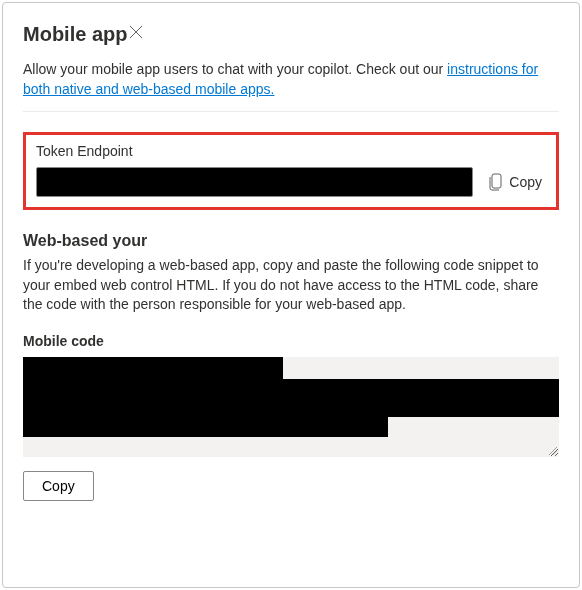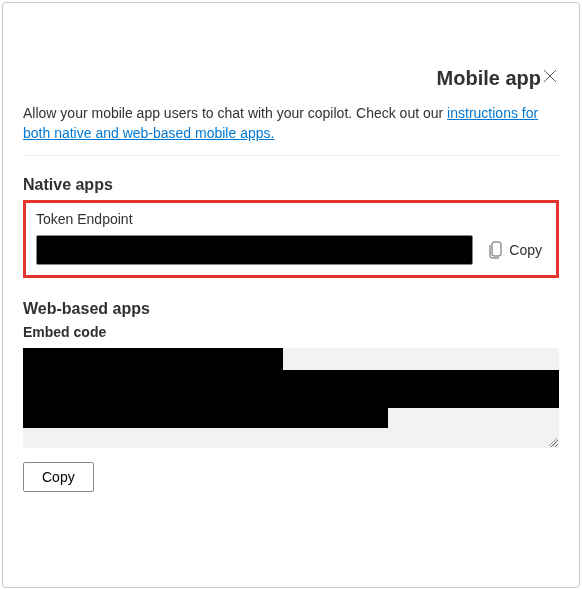--- a/index.html
+++ b/index.html
@@ -15,24 +15,23 @@
       border: 1px solid #c8c6c4;
       border-radius: 4px;
       width: 578px;
       height: 586px;
       margin: 2px;
       padding: 20px 20px 20px 20px;
       position: relative;
     }
     .header {
       display: flex;
-      justify-content: flex-end;
+      justify-content: flex-start;
       align-items: flex-start;
       margin-bottom: 14px;
-      margin-top: 44px;
     }
     .title {
       font-size: 20px;
       font-weight: 600;
       color: #323130;
     }
     .close-btn {
       background: none;
       border: none;
       cursor: pointer;
@@ -163,41 +162,41 @@
     </button>
   </div>
 
   <p class="intro">
     <span>Allow your mobile app users to chat with your copilot. Check out our </span><a href="#">instructions for both native and web-based mobile apps.</a><span></span>
   </p>
 
   <hr class="hr">
 
   <div>
-    <div class="section-title">Native apps</div>
 
     <div class="highlight-box">
       <label class="field-label">Token Endpoint</label>
       <div class="token-row">
         <input type="text" class="token-input" readonly="" value="" style="">
         <button class="copy-inline">
           <svg width="14" height="18" viewBox="0 0 14 18" fill="none" stroke="#605e5c" stroke-width="1">
             <rect x="3" y="1" width="9" height="14" rx="2"></rect>
             <path d="M1 4 v11 a2 2 0 0 0 2 2 h7"></path>
           </svg>
           <span>Copy</span>
         </button>
       </div>
     </div>
   </div>
 
   <div>
-    <div class="section-title">Web-based apps</div>
-
-    <label class="embed-label">Embed code</label>
+    <div class="section-title">Web-based your</div>
+    <p class="section-desc">If you're developing a web-based app, copy and paste the following code snippet to your embed web control HTML. If you do not have access to the HTML code, share the code with the person responsible for your web-based app.</p>
+
+    <label class="embed-label">Mobile code</label>
     <div class="embed-area">
       <div class="redact1"></div>
       <div class="redact2"></div>
       <div class="redact3"></div>
       <svg class="resizer" viewBox="0 0 10 10" stroke="#a19f9d" stroke-width="1">
         <line x1="2" y1="10" x2="10" y2="2"></line>
         <line x1="6" y1="10" x2="10" y2="6"></line>
       </svg>
     </div>
 

